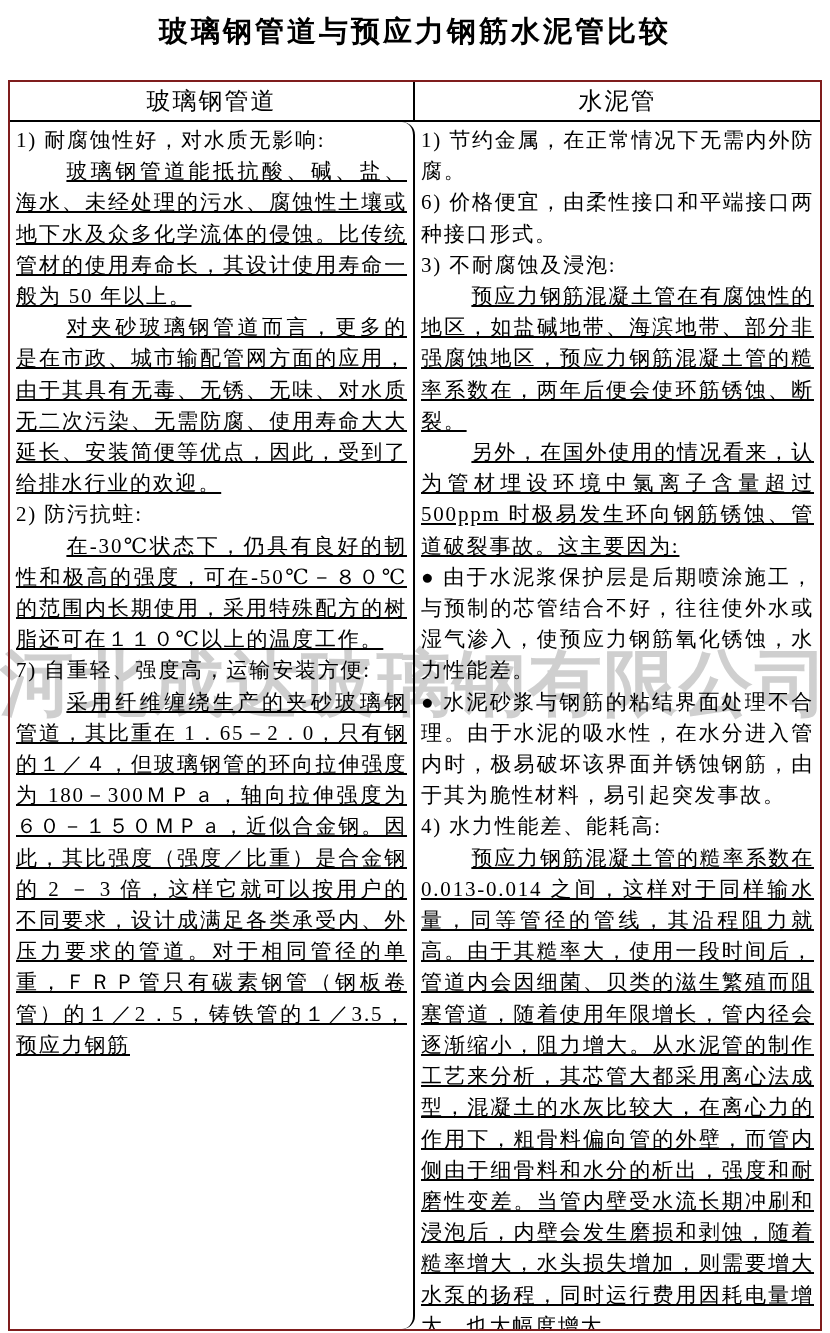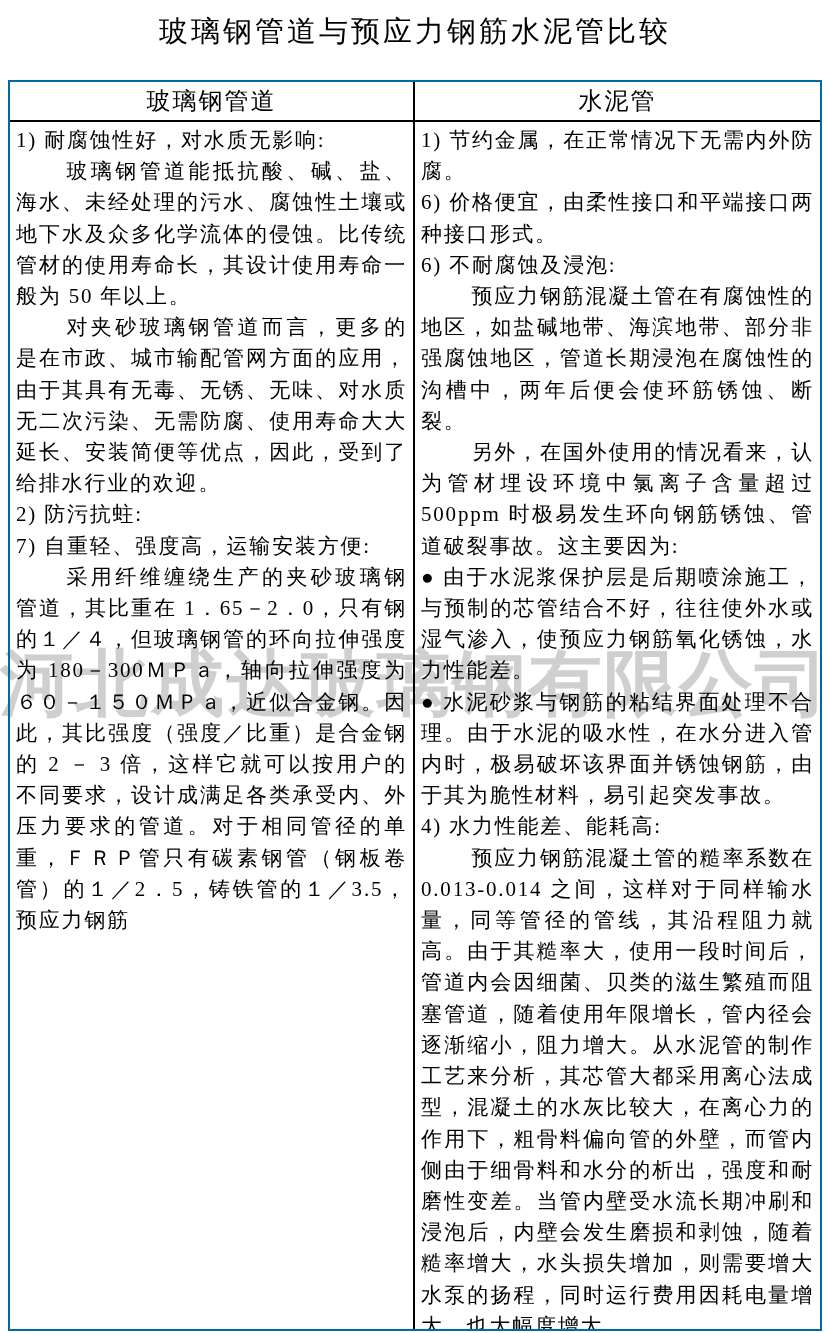--- a/index.html
+++ b/index.html
@@ -10,21 +10,21 @@
     overflow: hidden;
     background: #ffffff;
     font-family: "Liberation Serif", "DejaVu Serif", serif;
     color: #000000;
   }
   .doc-title {
     margin: 0;
     padding-top: 12px;
     text-align: center;
     font-size: 29px;
-    font-weight: normal;
+    font-weight: bold;
     letter-spacing: 3px;
     font-family: "Liberation Serif", "DejaVu Serif", serif;
     position: relative;
     z-index: 2;
   }
   .watermark {
     position: absolute;
     top: 636px;
     left: 8px;
     width: 814px;
@@ -39,21 +39,21 @@
     text-align: center;
     pointer-events: none;
     transform: scaleX(1.02);
   }
   .cmp-table {
     position: absolute;
     left: 8px;
     top: 80px;
     width: 814px;
     height: 1251px;
-    border: 2px solid #0369a1;
+    border: 2px solid #7f1d1d;
     box-sizing: border-box;
     z-index: 2;
     background: transparent;
     display: flex;
     flex-direction: column;
   }
   .thead-row {
     display: flex;
     flex: 0 0 38px;
     border-bottom: 2px solid #000000;
@@ -76,25 +76,26 @@
   .td-cell {
     width: 50%;
     box-sizing: border-box;
     padding: 3px 6px 0 6px;
     overflow: hidden;
     font-size: 21px;
     line-height: 31.2px;
     letter-spacing: 1.8px;
     text-align: justify;
     text-justify: inter-character;
+    border-radius: 13px;
   }
   .td-cell.first { border-right: 2px solid #000000; }
   .para { margin: 0; }
   .para.heading { text-indent: 0; }
-  .para.indent { text-indent: 2.4em; }
+  .para.indent { text-indent: 2.4em; text-decoration: underline; }
   .para.bullet { text-indent: 0; }
 </style>
 </head>
 <body>
 
 <div class="page">
 
   <h1 class="doc-title">玻璃钢管道与预应力钢筋水泥管比较</h1>
 
   <div class="watermark">河北成达玻璃钢有限公司</div>
@@ -103,28 +104,29 @@
     <div class="thead-row">
       <div class="th-cell first">玻璃钢管道</div>
       <div class="th-cell">水泥管</div>
     </div>
     <div class="tbody-row">
       <div class="td-cell first" id="left-cell">
           <p class="para heading">1) 耐腐蚀性好，对水质无影响:</p>
           <p class="para indent">玻璃钢管道能抵抗酸、碱、盐、海水、未经处理的污水、腐蚀性土壤或地下水及众多化学流体的侵蚀。比传统管材的使用寿命长，其设计使用寿命一般为 50 年以上。</p>
           <p class="para indent">对夹砂玻璃钢管道而言，更多的是在市政、城市输配管网方面的应用，由于其具有无毒、无锈、无味、对水质无二次污染、无需防腐、使用寿命大大延长、安装简便等优点，因此，受到了给排水行业的欢迎。</p>
           <p class="para heading">2) 防污抗蛀:</p>
+          <p class="para indent">在-30℃状态下，仍具有良好的韧性和极高的强度，可在-50℃－８０℃的范围内长期使用，采用特殊配方的树脂还可在１１０℃以上的温度工作。</p>
           <p class="para heading">7) 自重轻、强度高，运输安装方便:</p>
           <p class="para indent">采用纤维缠绕生产的夹砂玻璃钢管道，其比重在 1．65－2．0，只有钢的１／４，但玻璃钢管的环向拉伸强度为 180－300ＭＰａ，轴向拉伸强度为６０－１５０ＭＰａ，近似合金钢。因此，其比强度（强度／比重）是合金钢的 2 － 3 倍，这样它就可以按用户的不同要求，设计成满足各类承受内、外压力要求的管道。对于相同管径的单重，ＦＲＰ管只有碳素钢管（钢板卷管）的１／2．5，铸铁管的１／3.5，预应力钢筋</p>
         </div>
       <div class="td-cell" id="right-cell">
           <p class="para heading">1) 节约金属，在正常情况下无需内外防腐。</p>
           <p class="para heading">6) 价格便宜，由柔性接口和平端接口两种接口形式。</p>
-          <p class="para heading">6) 不耐腐蚀及浸泡:</p>
-          <p class="para indent">预应力钢筋混凝土管在有腐蚀性的地区，如盐碱地带、海滨地带、部分非强腐蚀地区，管道长期浸泡在腐蚀性的沟槽中，两年后便会使环筋锈蚀、断裂。</p>
+          <p class="para heading">3) 不耐腐蚀及浸泡:</p>
+          <p class="para indent">预应力钢筋混凝土管在有腐蚀性的地区，如盐碱地带、海滨地带、部分非强腐蚀地区，预应力钢筋混凝土管的糙率系数在，两年后便会使环筋锈蚀、断裂。</p>
           <p class="para indent">另外，在国外使用的情况看来，认为管材埋设环境中氯离子含量超过500ppm 时极易发生环向钢筋锈蚀、管道破裂事故。这主要因为:</p>
           <p class="para bullet">● 由于水泥浆保护层是后期喷涂施工，与预制的芯管结合不好，往往使外水或湿气渗入，使预应力钢筋氧化锈蚀，水力性能差。</p>
           <p class="para bullet">● 水泥砂浆与钢筋的粘结界面处理不合理。由于水泥的吸水性，在水分进入管内时，极易破坏该界面并锈蚀钢筋，由于其为脆性材料，易引起突发事故。</p>
           <p class="para heading">4) 水力性能差、能耗高:</p>
           <p class="para indent">预应力钢筋混凝土管的糙率系数在 0.013-0.014 之间，这样对于同样输水量，同等管径的管线，其沿程阻力就高。由于其糙率大，使用一段时间后，管道内会因细菌、贝类的滋生繁殖而阻塞管道，随着使用年限增长，管内径会逐渐缩小，阻力增大。从水泥管的制作工艺来分析，其芯管大都采用离心法成型，混凝土的水灰比较大，在离心力的作用下，粗骨料偏向管的外壁，而管内侧由于细骨料和水分的析出，强度和耐磨性变差。当管内壁受水流长期冲刷和浸泡后，内壁会发生磨损和剥蚀，随着糙率增大，水头损失增加，则需要增大水泵的扬程，同时运行费用因耗电量增大，也大幅度增大。</p>
         </div>
     </div>
   </div>
 
 </div>

